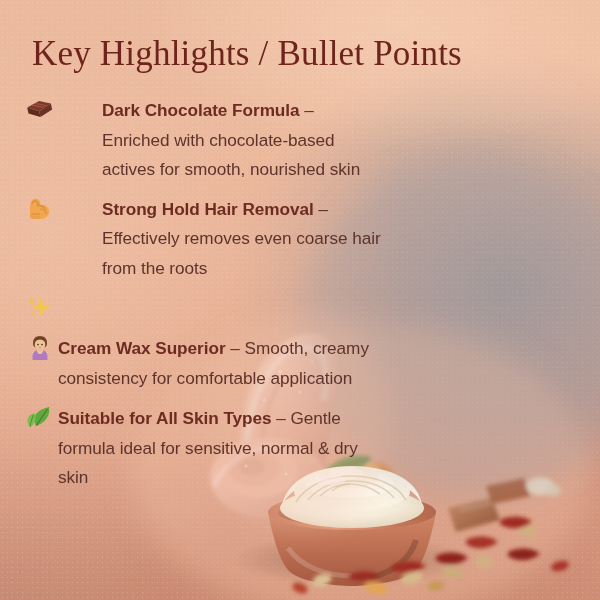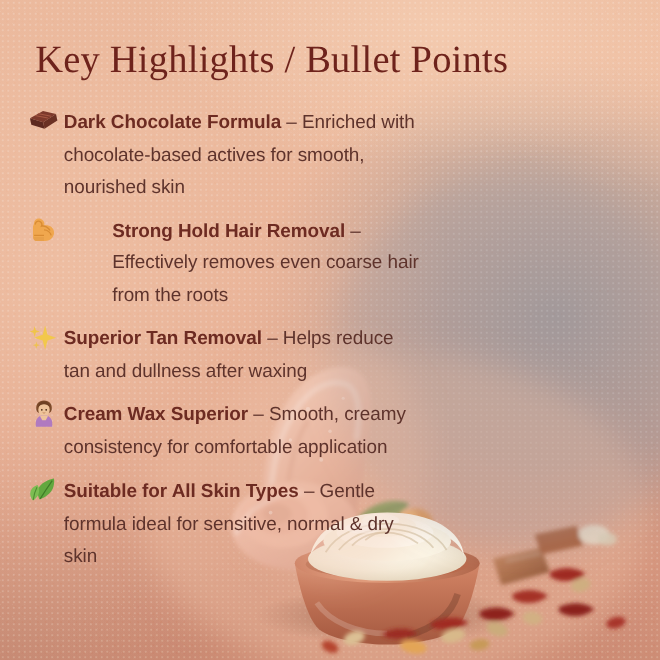--- a/index.html
+++ b/index.html
@@ -112,21 +112,21 @@
   }
   .bullet-title {
     font-weight: bold;
     color: #6d2b22;
   }
   .bullet-desc {
     color: #5e332c;
   }
 
   
-  .b0 { margin-bottom: 10px; }
+  .b0 { margin-bottom: 10px; gap: 44px; }
   .b1 { margin-bottom: 10px; gap: 44px; }
   .b2 { margin-bottom: 10px; }
   .b3 { margin-bottom: 11px; }
   .b4 { margin-bottom: 0; }
 </style>
 </head>
 <body>
 
 <div id="canvas">
 
@@ -328,23 +328,20 @@
     </div>
 
     <div class="bullet b2">
       <span class="bullet-icon">
         <svg width="30" height="26" viewBox="0 0 30 26" aria-hidden="true">
           <path d="M16 2 L18.2 10.4 L26 13 L18.2 15.6 L16 24 L13.8 15.6 L6 13 L13.8 10.4 Z" fill="#f2c84b"></path>
           <path d="M6.5 2.5 L7.6 6.3 L11 7.4 L7.6 8.5 L6.5 12.3 L5.4 8.5 L2 7.4 L5.4 6.3 Z" fill="#f0c44a"></path>
           <path d="M8 16.5 L8.8 19 L11.2 19.8 L8.8 20.6 L8 23 L7.2 20.6 L4.8 19.8 L7.2 19 Z" fill="#eec247" opacity="0.85"></path>
         </svg>
       </span>
-      <div class="bullet-body">
-        <span class="bullet-title">Superior Tan Removal</span><span class="bullet-desc"> – </span><span class="bullet-desc">Helps reduce tan and dullness after waxing</span>
-      </div>
     </div>
 
     <div class="bullet b3">
       <span class="bullet-icon">
         <svg width="24" height="26" viewBox="0 0 24 26" aria-hidden="true">
           <path d="M12 1 C17 1 19.5 4.5 19 9 C18.7 11.6 17 13 12 13 C7 13 5.3 11.6 5 9 C4.5 4.5 7 1 12 1 Z" fill="#7c4a2a"></path>
           <ellipse cx="12" cy="9.5" rx="5.2" ry="6" fill="#eec39a"></ellipse>
           <path d="M6.6 7.5 C6.6 3.8 9 2 12 2 C15 2 17.4 3.8 17.4 7.5 C16 5.4 14 4.6 12 4.6 C10 4.6 8 5.4 6.6 7.5 Z" fill="#6e4023"></path>
           <circle cx="10" cy="9.6" r="0.8" fill="#4a2c18"></circle>
           <circle cx="14" cy="9.6" r="0.8" fill="#4a2c18"></circle>

